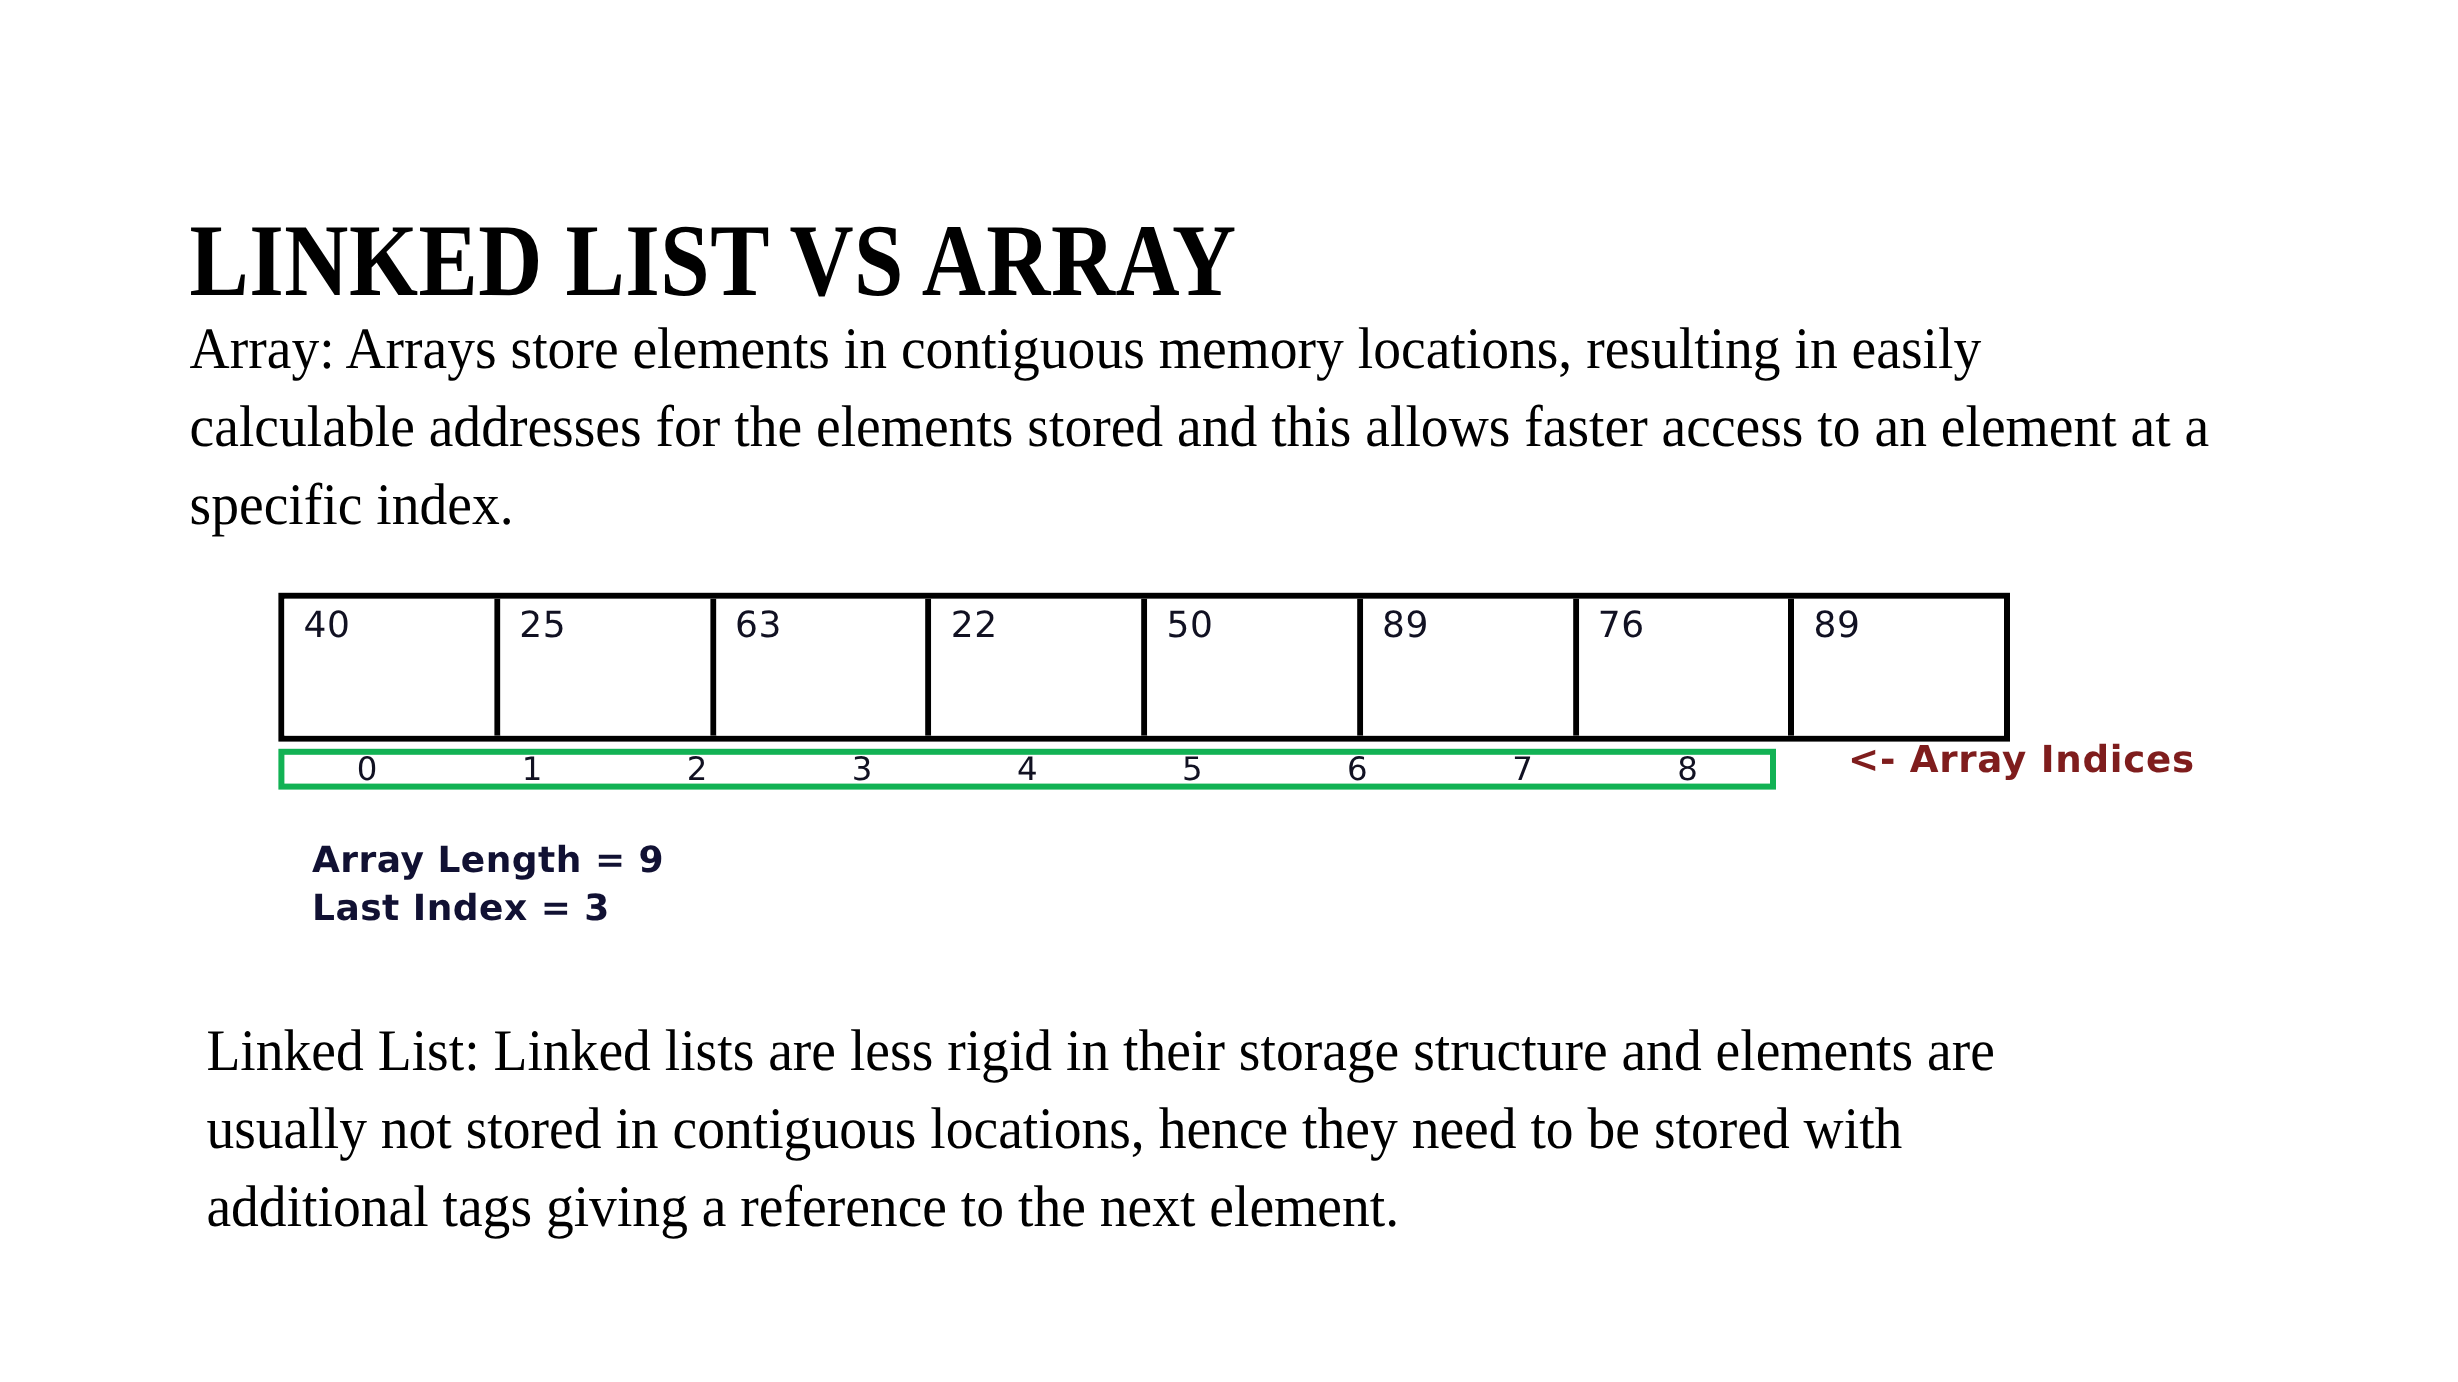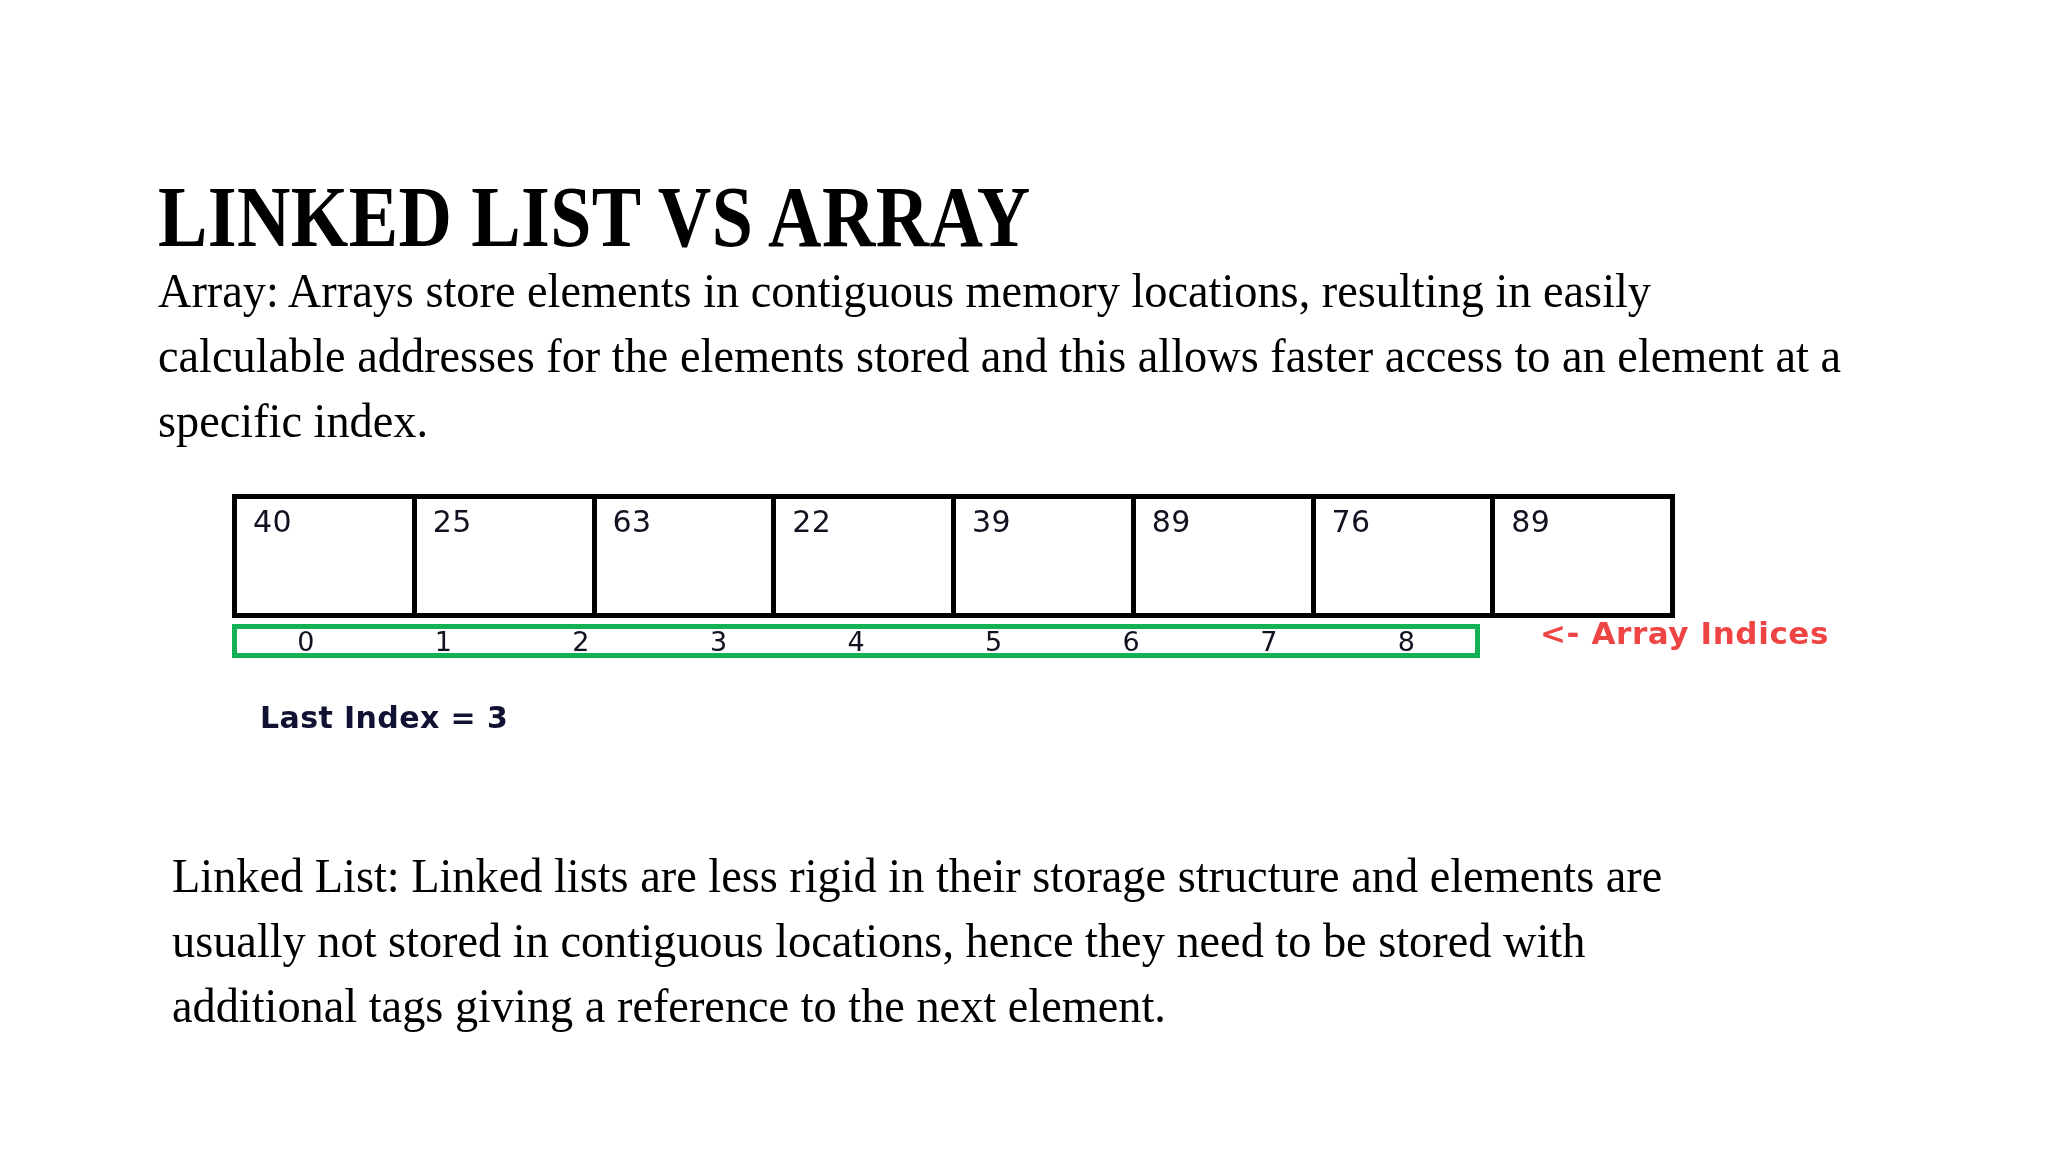--- a/index.html
+++ b/index.html
@@ -114,21 +114,21 @@
   }
 
   #array-indices-label {
     position: absolute;
     left: 1540px;
     top: 615px;
     font-family: "DejaVu Sans", "Liberation Sans", sans-serif;
     font-weight: bold;
     font-size: 31px;
     letter-spacing: 0.6px;
-    color: #ef4444;
+    color: #7f1d1d;
     white-space: nowrap;
   }
 
   
   #array-stats {
     position: absolute;
     left: 260px;
     top: 698px;
     font-family: "DejaVu Sans", "Liberation Sans", sans-serif;
     font-weight: bold;
@@ -157,21 +157,21 @@
       <div class="array-cell">
         <span class="array-cell-value">25</span>
       </div>
       <div class="array-cell">
         <span class="array-cell-value">63</span>
       </div>
       <div class="array-cell">
         <span class="array-cell-value">22</span>
       </div>
       <div class="array-cell">
-        <span class="array-cell-value">39</span>
+        <span class="array-cell-value">50</span>
       </div>
       <div class="array-cell">
         <span class="array-cell-value">89</span>
       </div>
       <div class="array-cell">
         <span class="array-cell-value">76</span>
       </div>
       <div class="array-cell">
         <span class="array-cell-value">89</span>
       </div>
@@ -187,18 +187,19 @@
       <div class="array-index">6</div>
       <div class="array-index">7</div>
       <div class="array-index">8</div>
     </div>
 
   </div>
 
   <div id="array-indices-label">&lt;- Array Indices</div>
 
   <div id="array-stats">
+    <div class="stat-line">Array Length = 9</div>
     <div class="stat-line">Last Index = 3</div>
   </div>
 
   <div class="para" id="para-linkedlist">Linked List: Linked lists are less rigid in their storage structure and elements are usually not stored in contiguous locations, hence they need to be stored with additional tags giving a reference to the next element.</div>
 
 </div>
 
 </body></html>

